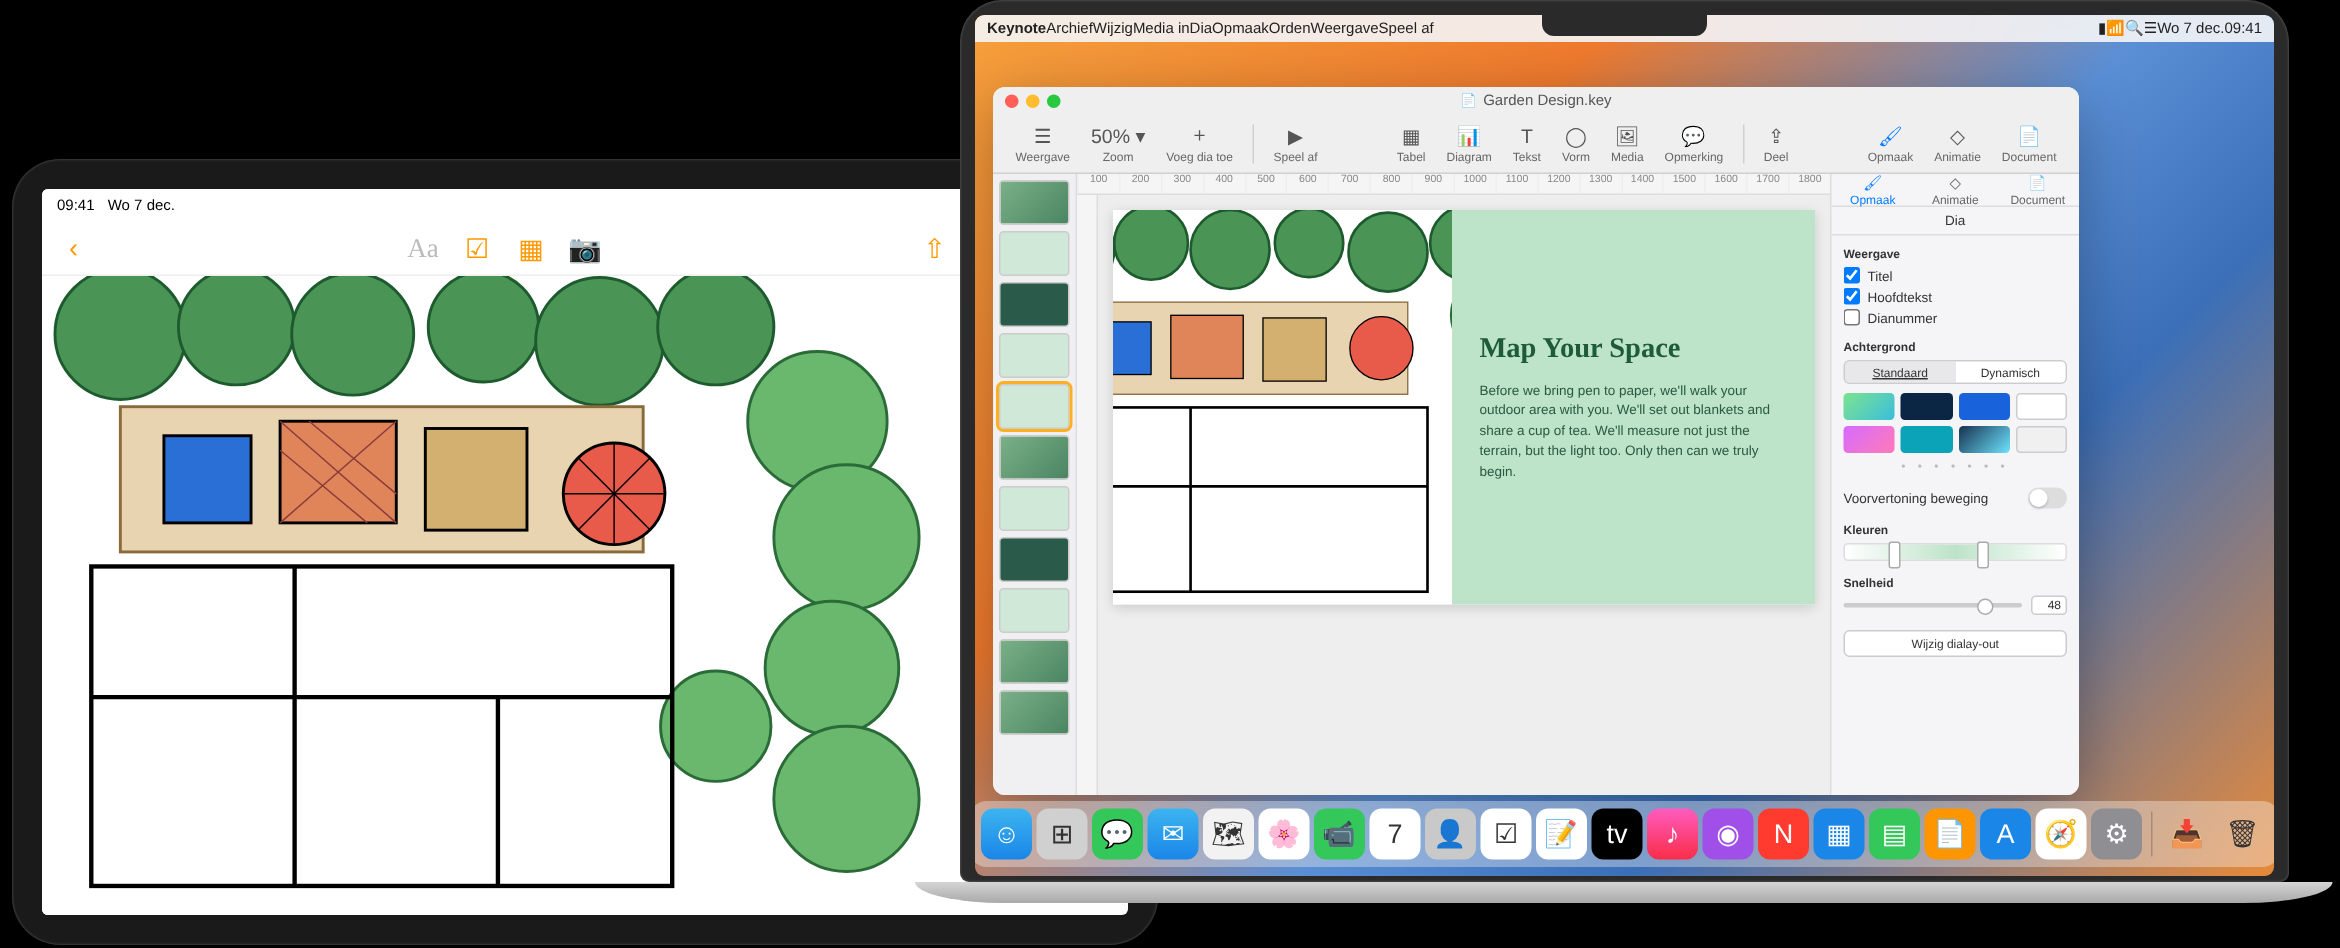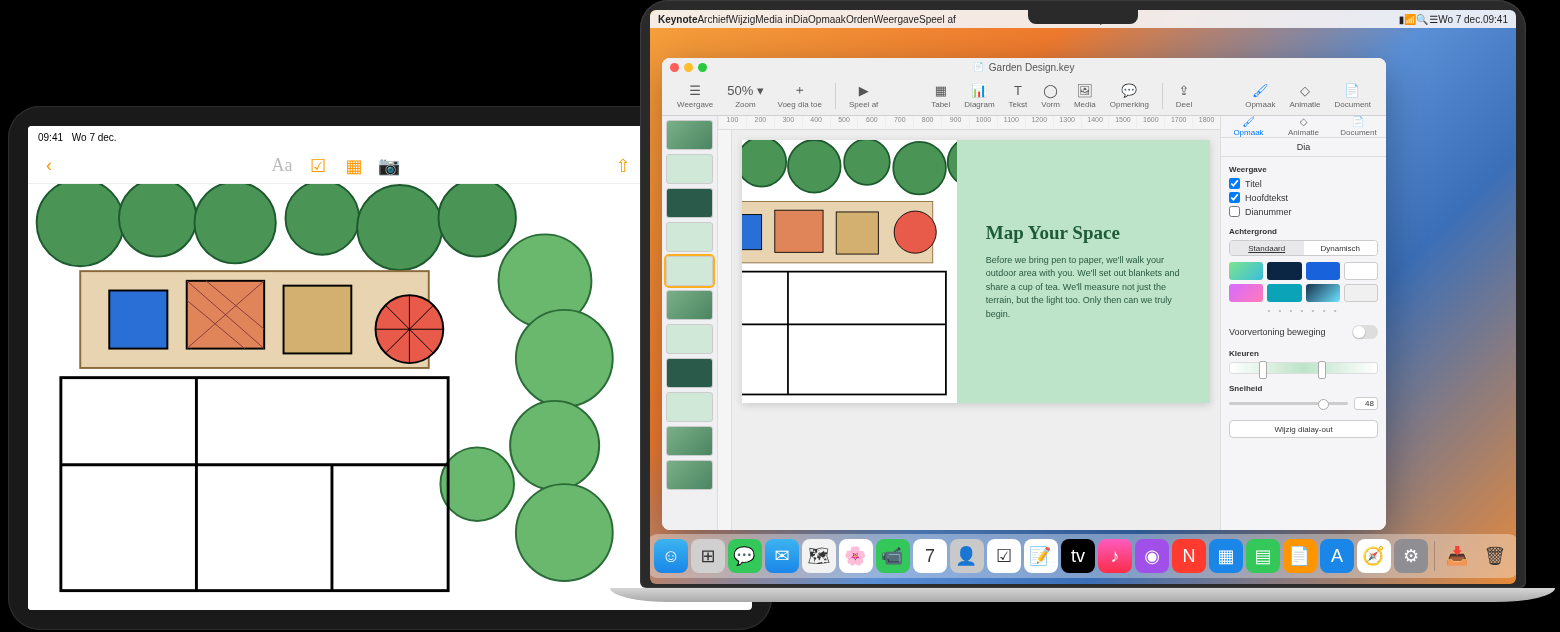--- a/index.html
+++ b/index.html
@@ -311,21 +311,21 @@
   display: flex;
 }
 .slide-left {
   flex: 1.1;
   position: relative;
   overflow: hidden;
 }
 .slide-right {
   flex: 1;
   background: #bde3c8;
-  padding: 20px 29px;
+  padding: 20px 18px;
   display:flex;flex-direction:column;justify-content:center;
 }
 .slide-right h2 {
   font-family: Georgia, serif;
   font-size: 19px;
   font-weight: 700;
   color: #1d5b3a;
   margin-bottom: 10px;
 }
 .slide-right p {

